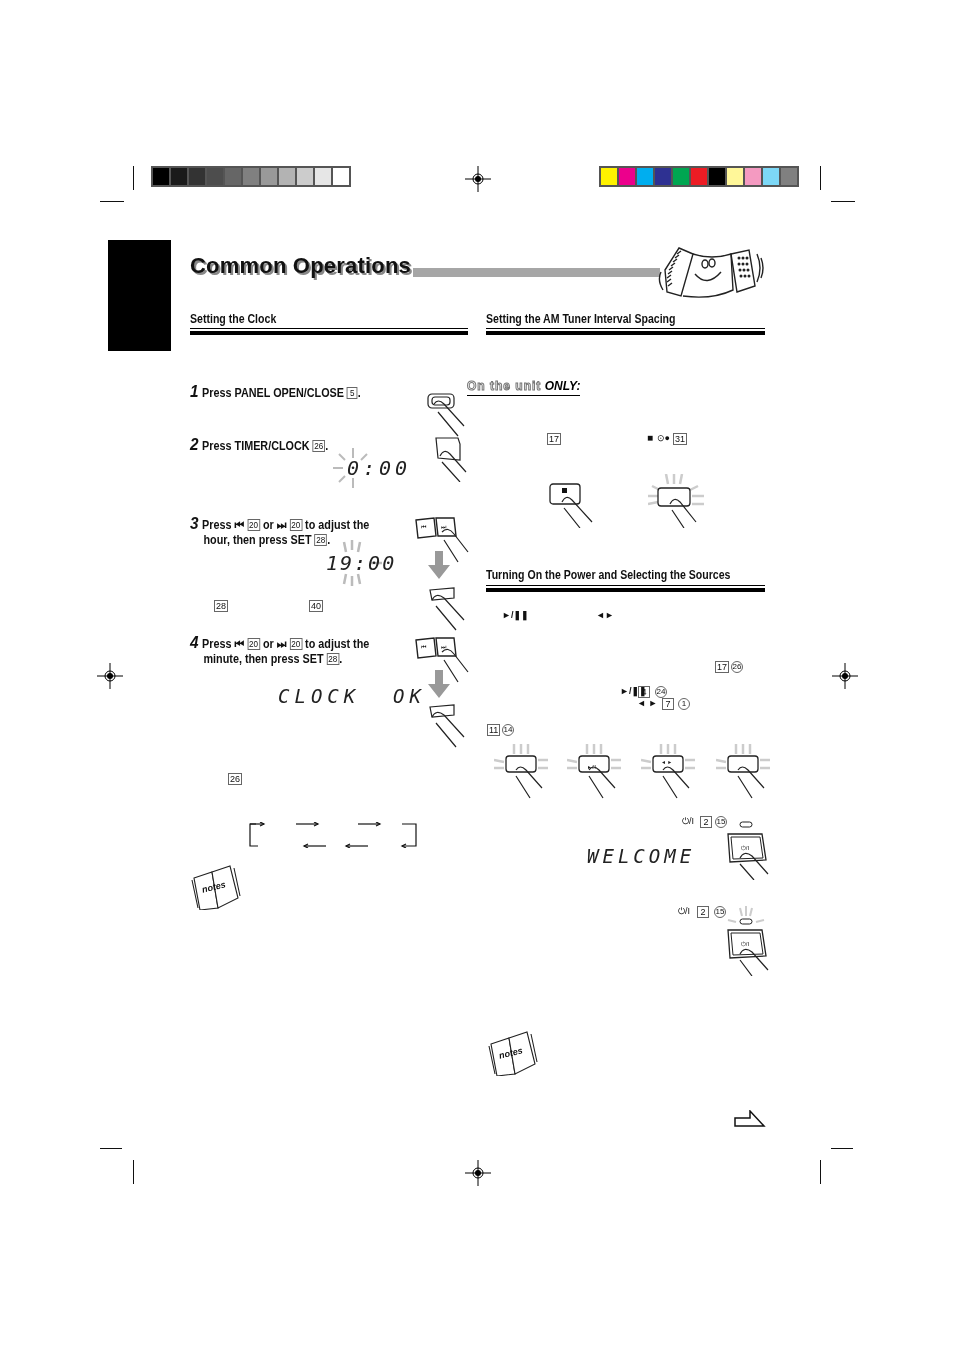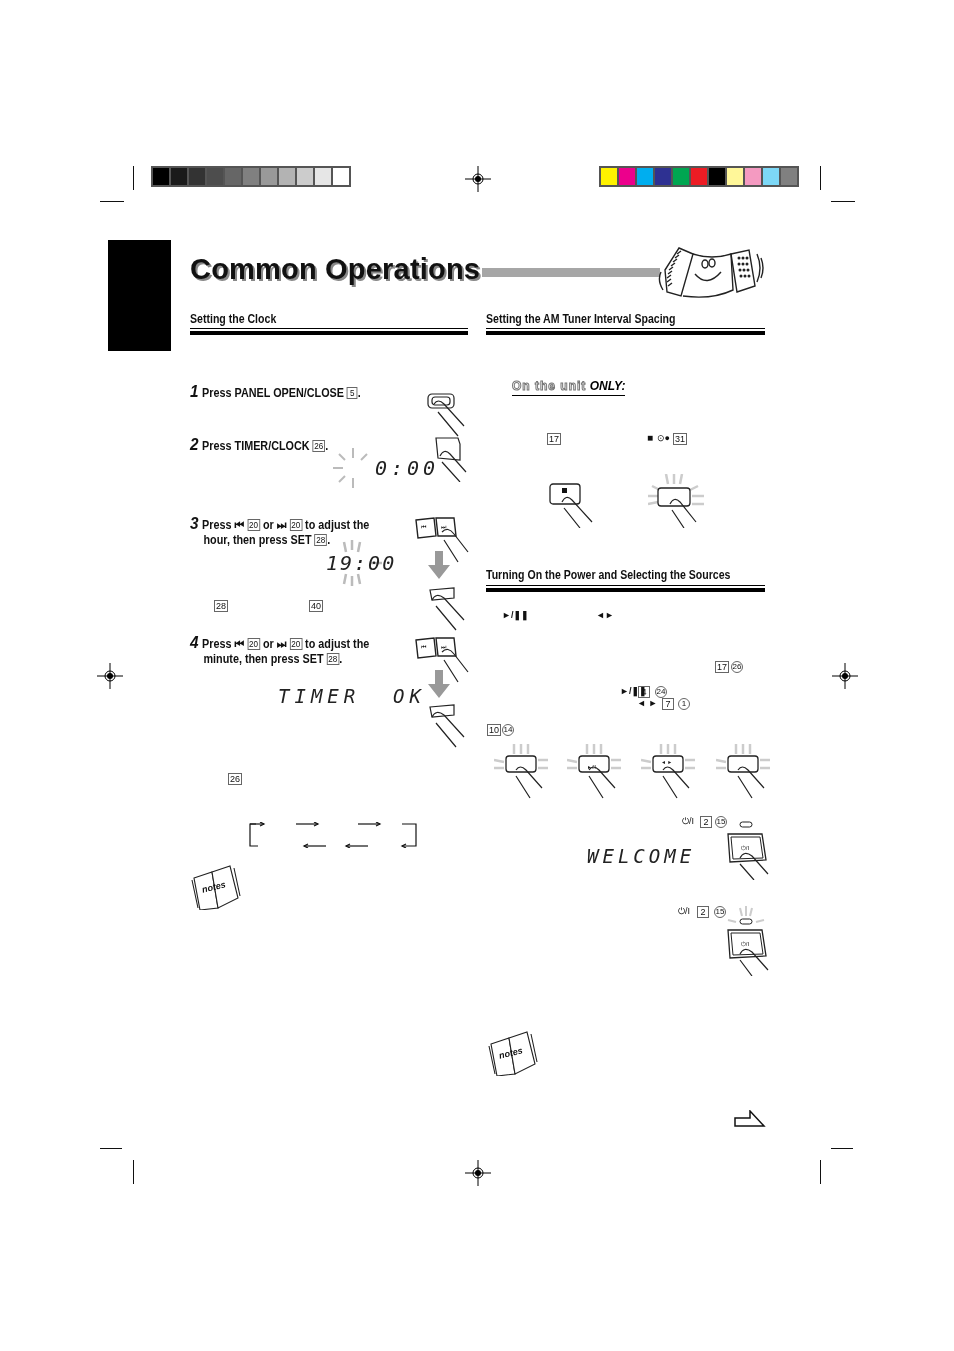--- a/index.html
+++ b/index.html
@@ -4,21 +4,21 @@
 <style>
   html, body { margin:0; padding:0; background:#fff; }
   body { width:954px; height:1351px; position:relative; overflow:hidden; font-family:"Liberation Sans", sans-serif; color:#111; }
   .abs { position:absolute; }
   .swatch-row { position:absolute; top:166px; height:19px; display:flex; border:1px solid #555; background:#555; }
   .swatch { width:16px; height:17px; margin:1px 1px; }
   .crop-v { position:absolute; width:1px; background:#111; }
   .crop-h { position:absolute; height:1px; background:#111; }
   .reg { position:absolute; width:26px; height:26px; }
   .side-tab { position:absolute; left:108px; top:240px; width:63px; height:111px; background:#000; }
-  .title { position:absolute; left:190px; top:253px; font-size:29px; font-weight:bold; letter-spacing:0.2px; color:#111; text-shadow: 2px 2px 0 #888; z-index:2; background:#fff; padding-right:2px; }
+  .title { position:absolute; left:190px; top:253px; font-size:22px; font-weight:bold; letter-spacing:0.2px; color:#111; text-shadow: 2px 2px 0 #888; z-index:2; background:#fff; padding-right:2px; }
   .title-bar { position:absolute; left:190px; top:268px; width:470px; height:9px; background:#a6a6a6; }
   .sec-head { position:absolute; font-size:12px; font-weight:bold; transform:scaleX(0.88); transform-origin:left; white-space:nowrap; }
   .sec-rule { position:absolute; height:4px; background:#000; }
   .sec-rule::before { content:""; position:absolute; left:0; right:0; top:-3px; height:1px; background:#000; }
   .step { position:absolute; font-size:12px; font-weight:bold; line-height:15px; transform:scaleX(0.9); transform-origin:left; white-space:nowrap; }
   .step .num { font-size:17px; font-style:italic; font-weight:bold; margin-right:4px; }
   .ref { display:inline-block; border:1px solid #666; font-size:9px; font-weight:normal; line-height:10px; padding:0 1px; min-width:8px; text-align:center; vertical-align:1px; }
   .cref { display:inline-block; border:1px solid #666; border-radius:50%; font-size:8px; line-height:10px; width:10px; height:10px; text-align:center; vertical-align:1px; }
   .lcd { position:absolute; font-family:"DejaVu Sans Mono", monospace; font-style:italic; letter-spacing:4px; color:#222; font-weight:normal; }
   .small-lbl { position:absolute; font-size:10px; color:#111; white-space:nowrap; }
@@ -144,21 +144,21 @@
 <svg class="abs" style="left:333px;top:448px;" width="40" height="40" viewBox="0 0 40 40">
   <g stroke="#bbb" stroke-width="2">
       <line x1="20" y1="0" x2="20" y2="10"></line>
       <line x1="20" y1="30" x2="20" y2="40"></line>
       <line x1="0" y1="20" x2="10" y2="20"></line>
       <line x1="6" y1="6" x2="12" y2="12"></line>
       <line x1="34" y1="6" x2="28" y2="12"></line>
       <line x1="6" y1="34" x2="12" y2="28"></line>
     </g>
 </svg>
-<div class="lcd" style="left:347px;top:456px;font-size:20px;margin-left:28px;">0:00</div>
+<div class="lcd" style="left:347px;top:456px;font-size:20px;">0:00</div>
 <svg class="abs" style="left:432px;top:436px;" width="36" height="46" viewBox="0 0 36 46">
   <path d="M4 2 L26 2 L28 8 L28 24 L6 22 Z" fill="#fff" stroke="#222" stroke-width="1.2"></path>
   <path d="M8 20 Q12 12 18 18 L34 36 M10 26 L28 46" fill="none" stroke="#222" stroke-width="1.2"></path>
 </svg>
 
 <div class="step" style="left:190px;top:516px;">
   <div><span class="num">3</span><span>Press</span> <span>⏮</span> <span class="ref">20</span> <span>or</span> <span>⏭</span> <span class="ref">20</span> <span>to adjust the</span></div>
   <div style="margin-left:15px;"><span>hour, then press SET</span> <span class="ref">28</span><span>.</span></div>
 </div>
 <svg class="abs" style="left:414px;top:512px;" width="56" height="52" viewBox="0 0 56 52">
@@ -197,21 +197,21 @@
 <svg class="abs" style="left:414px;top:632px;" width="56" height="52" viewBox="0 0 56 52">
   <path d="M2 8 L20 6 L22 24 L4 26 Z" fill="#fff" stroke="#222" stroke-width="1.4"></path>
   <path d="M22 6 L40 6 L42 24 L24 24 Z" fill="#fff" stroke="#222" stroke-width="1.4"></path>
   <text x="7" y="17" font-size="6" fill="#222">⏮</text>
     <text x="27" y="17" font-size="6" fill="#222">⏭</text>
   <path d="M28 20 Q34 14 40 22 L54 40 M30 28 L44 50" fill="none" stroke="#222" stroke-width="1.2"></path>
 </svg>
 <svg class="abs" style="left:428px;top:670px;" width="22" height="28" viewBox="0 0 22 28">
     <path d="M7 0 H15 V14 H22 L11 28 L0 14 H7 Z" fill="#999"></path>
   </svg>
-<div class="lcd" style="left:278px;top:685px;font-size:19px;letter-spacing:5px;white-space:pre;">TIMER  OK</div>
+<div class="lcd" style="left:278px;top:685px;font-size:19px;letter-spacing:5px;white-space:pre;">CLOCK  OK</div>
 <svg class="abs" style="left:428px;top:703px;" width="40" height="46" viewBox="0 0 40 46">
   <path d="M2 4 L26 2 L26 12 L4 14 Z" fill="#fff" stroke="#222" stroke-width="1.2"></path>
   <path d="M4 14 Q8 6 16 12 L36 34 M8 20 L28 44" fill="none" stroke="#222" stroke-width="1.2"></path>
 </svg>
 <span class="ref abs" style="left:228px;top:773px;">26</span>
 
 <svg class="abs" style="left:246px;top:822px;" width="174" height="26" viewBox="0 0 174 26">
   <g fill="none" stroke="#111" stroke-width="1.2">
     <path d="M10 2 H4 V24 H12"></path>
     <path d="M4 2 H18"></path>
@@ -234,21 +234,21 @@
     <path d="M4 14 L22 8 L28 44 L10 46 Z"></path>
     <path d="M22 8 L40 2 L48 34 L28 44 Z"></path>
     <path d="M2 16 L8 44 M44 4 L50 32"></path>
   </g>
   <text x="12" y="26" font-size="9" font-style="italic" font-weight="bold" fill="#111" transform="rotate(-14 24 24)">notes</text>
 </svg>
 
 <div class="sec-head" style="left:486px;top:312px;">Setting the AM Tuner Interval Spacing</div>
 <div class="sec-rule" style="left:486px;top:331px;width:279px;"></div>
 
-<div class="outline-text" style="left:512px;top:379px;">
+<div class="outline-text" style="left:467px;top:379px;">
   <span class="ol">On the unit</span>
   <span class="only">ONLY:</span>
   <span class="ul"></span>
 </div>
 
 <span class="ref abs" style="left:547px;top:433px;">17</span>
 <span class="small-lbl" style="left:647px;top:432px;">■</span>
 <span class="small-lbl" style="left:657px;top:433px;font-size:9px;">⊙●</span>
 <span class="ref abs" style="left:673px;top:433px;">31</span>
 
@@ -283,21 +283,21 @@
 <span class="cref abs" style="left:731px;top:661px;">26</span>
 
 <span class="small-lbl" style="left:620px;top:686px;font-weight:bold;font-size:9px;">►/❚❚</span>
 <span class="ref abs" style="left:638px;top:686px;">4</span>
 <span class="cref abs" style="left:655px;top:686px;">24</span>
 
 <span class="small-lbl" style="left:637px;top:698px;font-size:9px;">◄ ►</span>
 <span class="ref abs" style="left:662px;top:698px;">7</span>
 <span class="cref abs" style="left:678px;top:698px;">1</span>
 
-<span class="ref abs" style="left:487px;top:724px;">10</span>
+<span class="ref abs" style="left:487px;top:724px;">11</span>
 <span class="cref abs" style="left:502px;top:724px;">14</span>
 
 <svg class="abs" style="left:494px;top:744px;" width="56" height="56" viewBox="0 0 56 56">
   <g stroke="#ccc" stroke-width="2.5">
       <line x1="20" y1="0" x2="20" y2="10"></line>
       <line x1="27" y1="0" x2="27" y2="10"></line>
       <line x1="34" y1="0" x2="34" y2="10"></line>
       <line x1="0" y1="16" x2="10" y2="18"></line>
       <line x1="0" y1="24" x2="10" y2="24"></line>
       <line x1="44" y1="16" x2="54" y2="16"></line>

